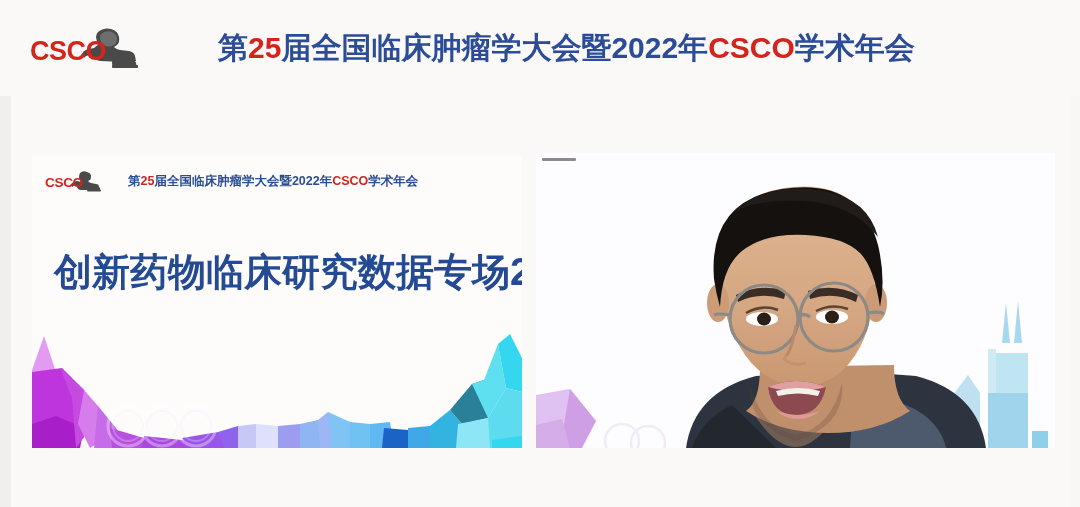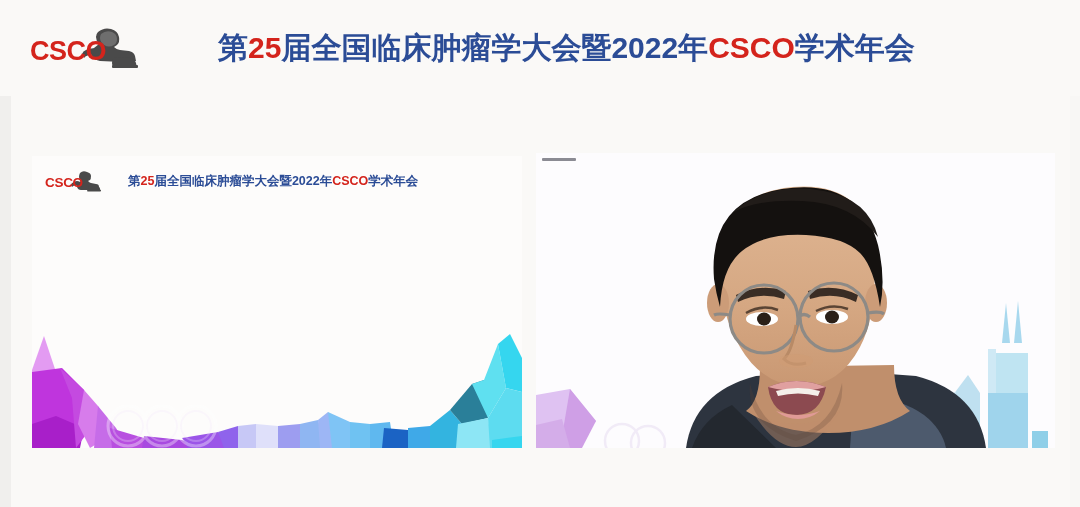--- a/index.html
+++ b/index.html
@@ -118,20 +118,21 @@
             <rect x="43" y="21" width="14" height="1.6" rx=".8"></rect>
           </g>
           <text x="1" y="18" font-family="Liberation Sans, sans-serif" font-size="13.5" font-weight="bold" fill="#d4241c" letter-spacing="-0.3">CSCO</text>
         </svg>
       </div>
 
       <div class="slide-subhead">
         <span>第</span><span class="hl">25</span><span>届全国临床肿瘤学大会暨2022年</span><span class="hl">CSCO</span><span>学术年会</span>
       </div>
 
+      <div class="slide-title">创新药物临床研究数据专场2</div>
 
       <div class="slide-art">
         <svg viewBox="0 0 490 120" xmlns="http://www.w3.org/2000/svg" preserveAspectRatio="none">
           <defs>
             <clipPath id="artclip">
                 <rect x="0" y="0" width="490" height="120"></rect>
               </clipPath>
           </defs>
           <g clip-path="url(#artclip)">
             <rect x="0" y="0" width="490" height="120" fill="#fdfcfb"></rect>

